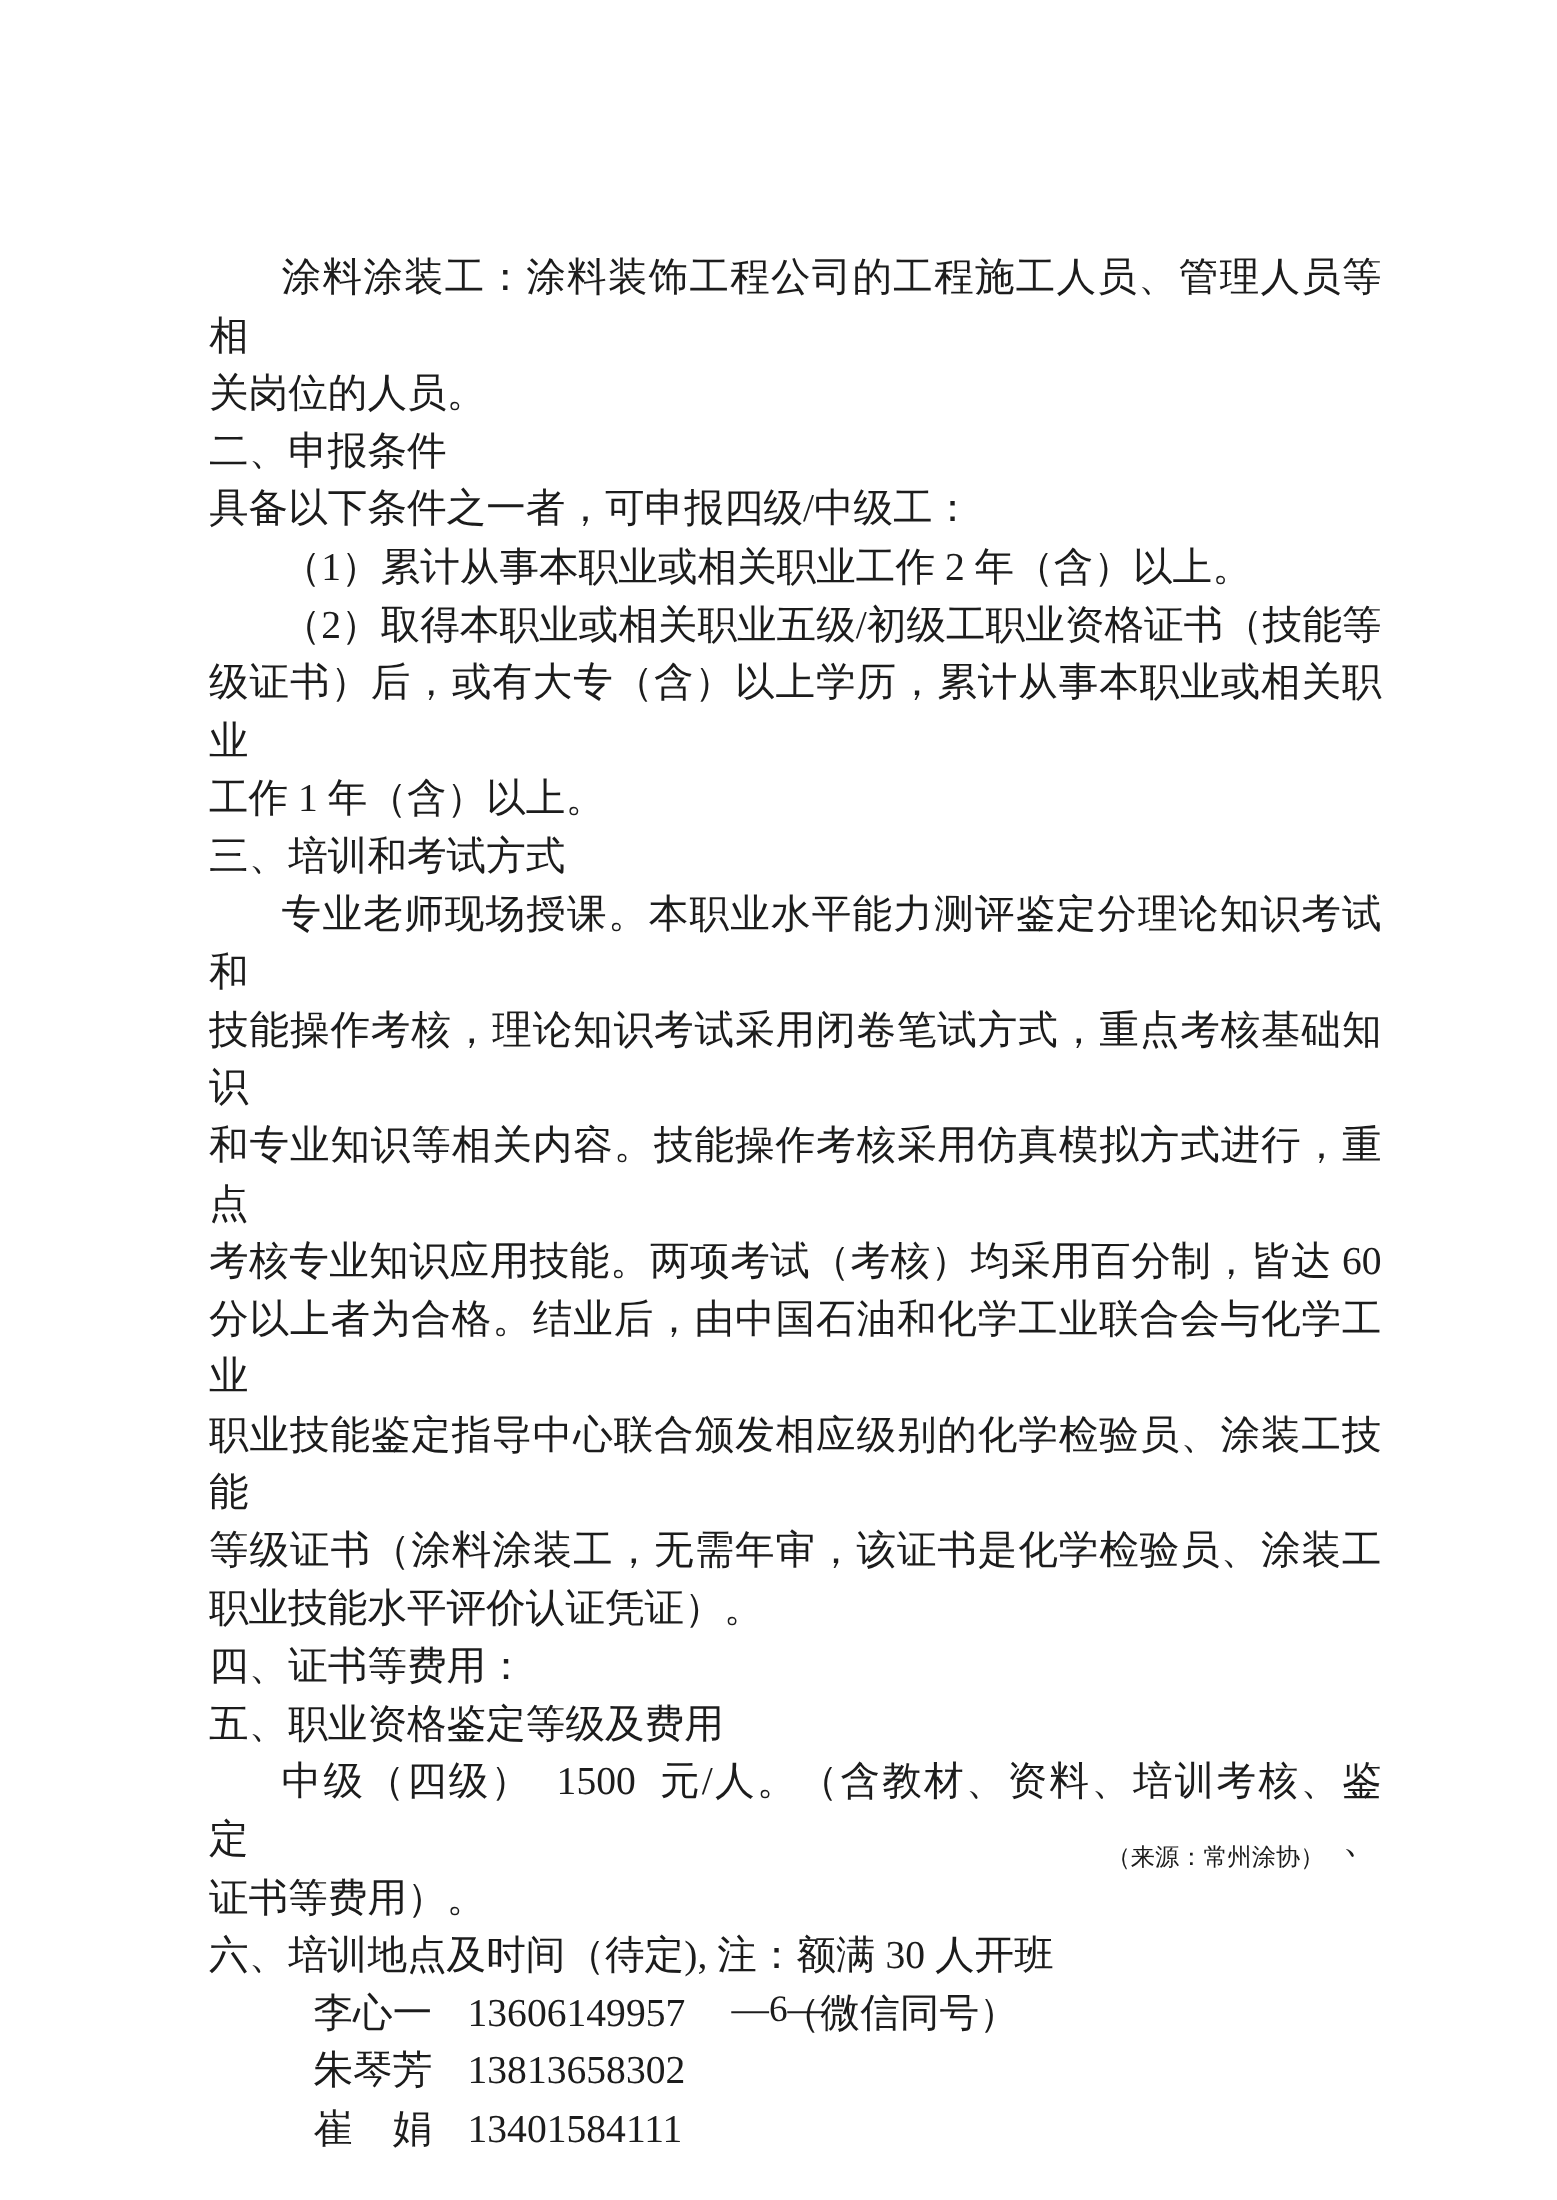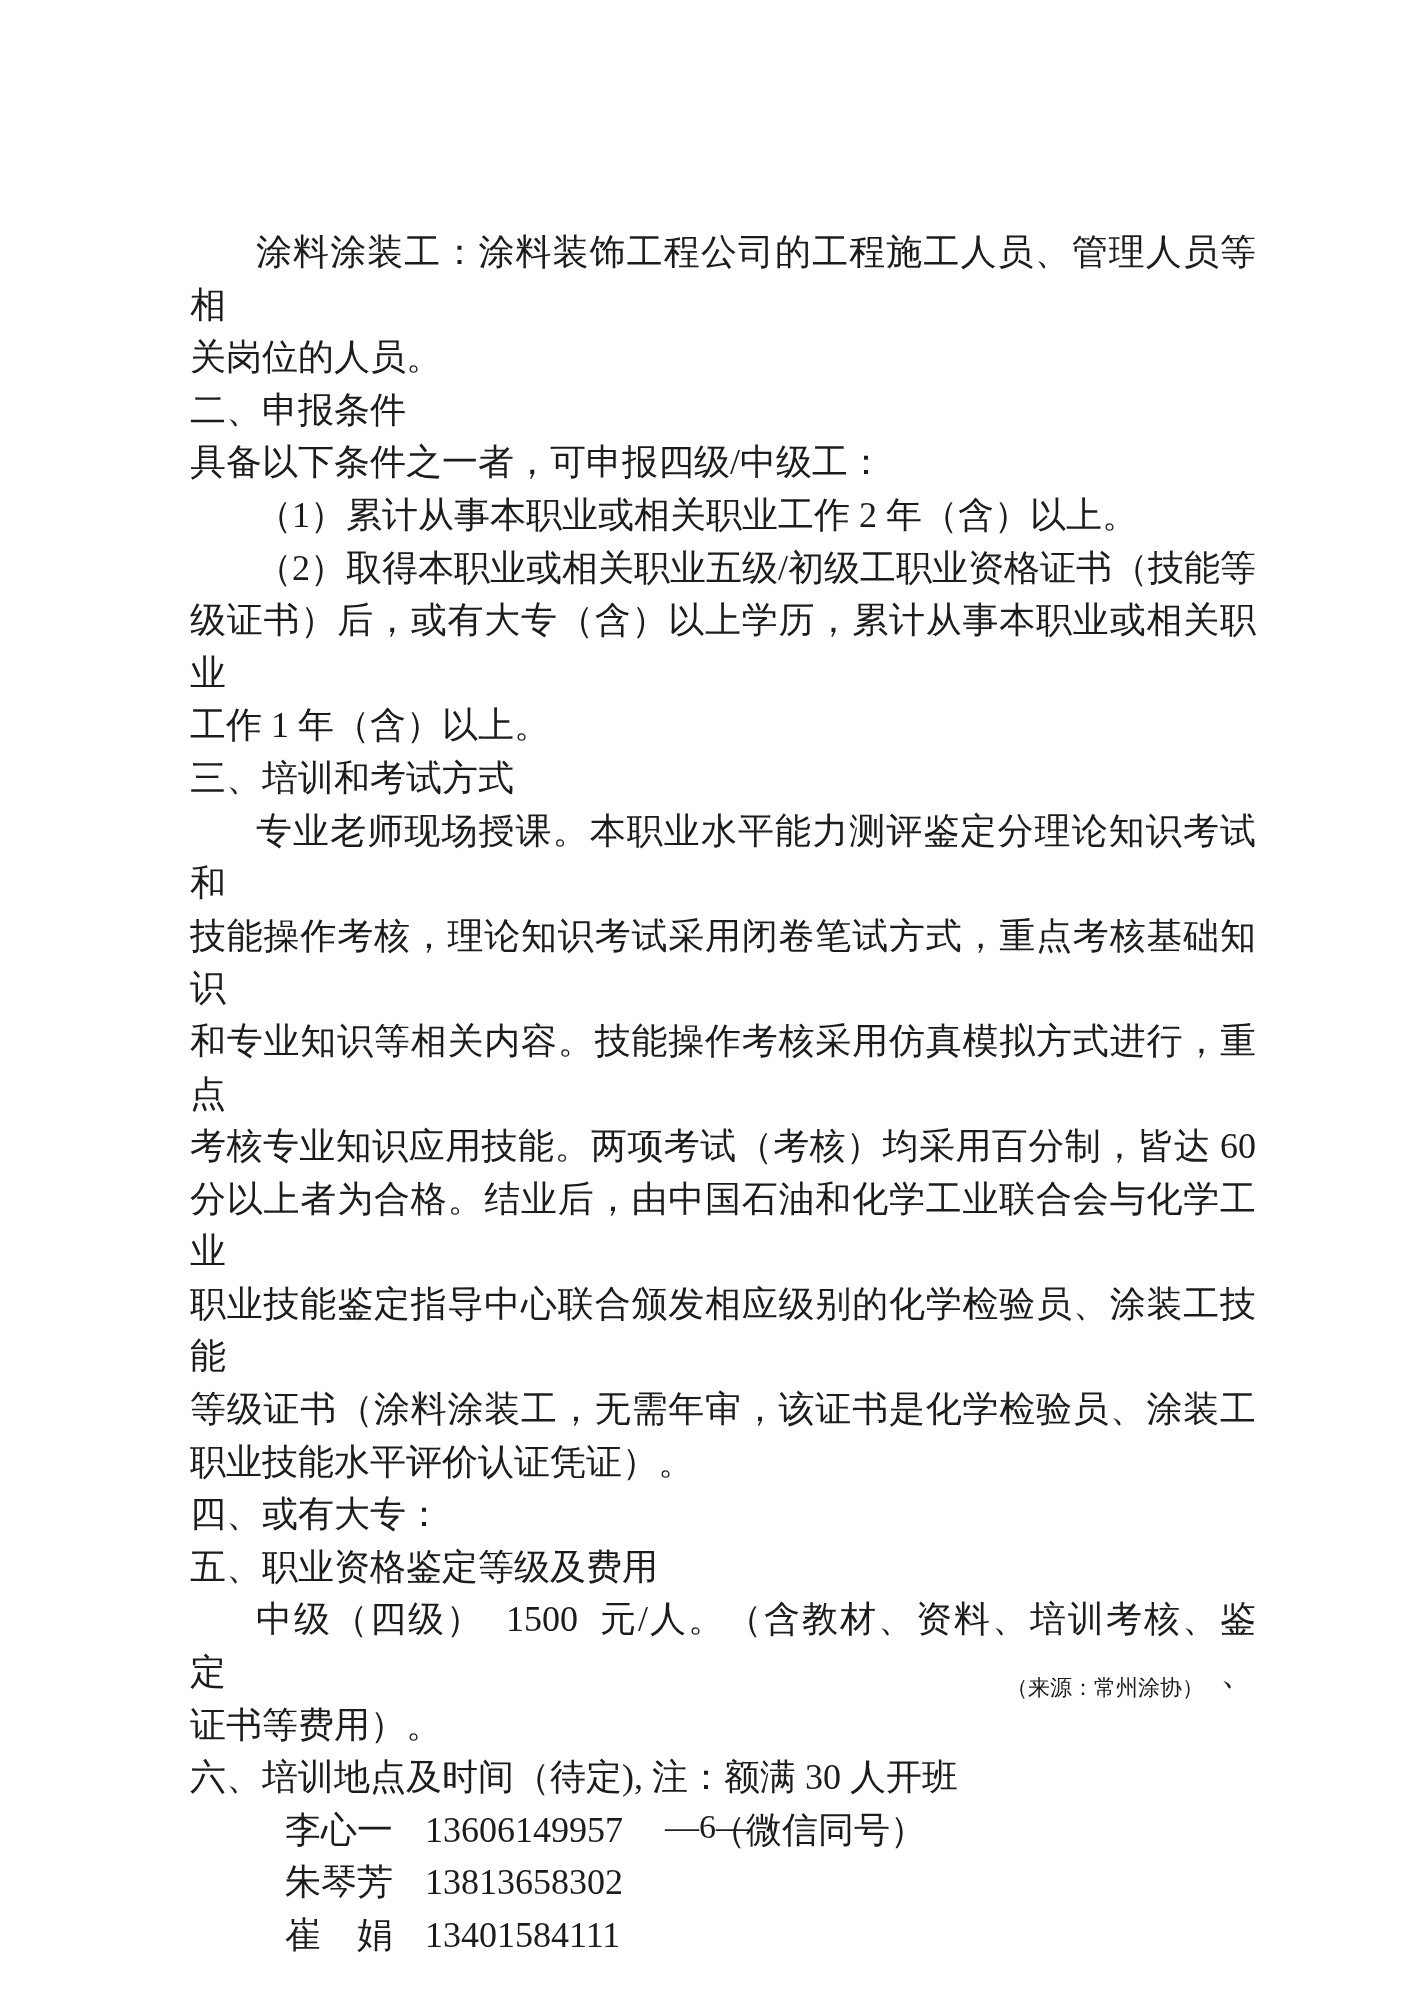--- a/index.html
+++ b/index.html
@@ -70,21 +70,21 @@
         <div class="line">工作 1 年（含）以上。</div>
         <div class="line">三、培训和考试方式</div>
         <div class="line indent just">专业老师现场授课。本职业水平能力测评鉴定分理论知识考试和</div>
         <div class="line just">技能操作考核，理论知识考试采用闭卷笔试方式，重点考核基础知识</div>
         <div class="line just">和专业知识等相关内容。技能操作考核采用仿真模拟方式进行，重点</div>
         <div class="line just">考核专业知识应用技能。两项考试（考核）均采用百分制，皆达 60</div>
         <div class="line just">分以上者为合格。结业后，由中国石油和化学工业联合会与化学工业</div>
         <div class="line just">职业技能鉴定指导中心联合颁发相应级别的化学检验员、涂装工技能</div>
         <div class="line just">等级证书（涂料涂装工，无需年审，该证书是化学检验员、涂装工</div>
         <div class="line">职业技能水平评价认证凭证）。</div>
-        <div class="line">四、或有大专：</div>
+        <div class="line">四、证书等费用：</div>
         <div class="line">五、职业资格鉴定等级及费用</div>
         <div class="line indent just">中级（四级）  1500  元/人。（含教材、资料、培训考核、鉴定、</div>
         <div class="line">证书等费用）。</div>
         <div class="line">六、培训地点及时间（待定), 注：额满 30 人开班</div>
       </div>
     <div id="contact-rows">
         <div class="contact-row"><span class="c-name">李心一</span><span class="c-phone">13606149957</span><span class="c-note">（微信同号）</span></div>
         <div class="contact-row"><span class="c-name">朱琴芳</span><span class="c-phone">13813658302</span><span class="c-note"></span></div>
         <div class="contact-row"><span class="c-name">崔　娟</span><span class="c-phone">13401584111</span><span class="c-note"></span></div>
       </div>

